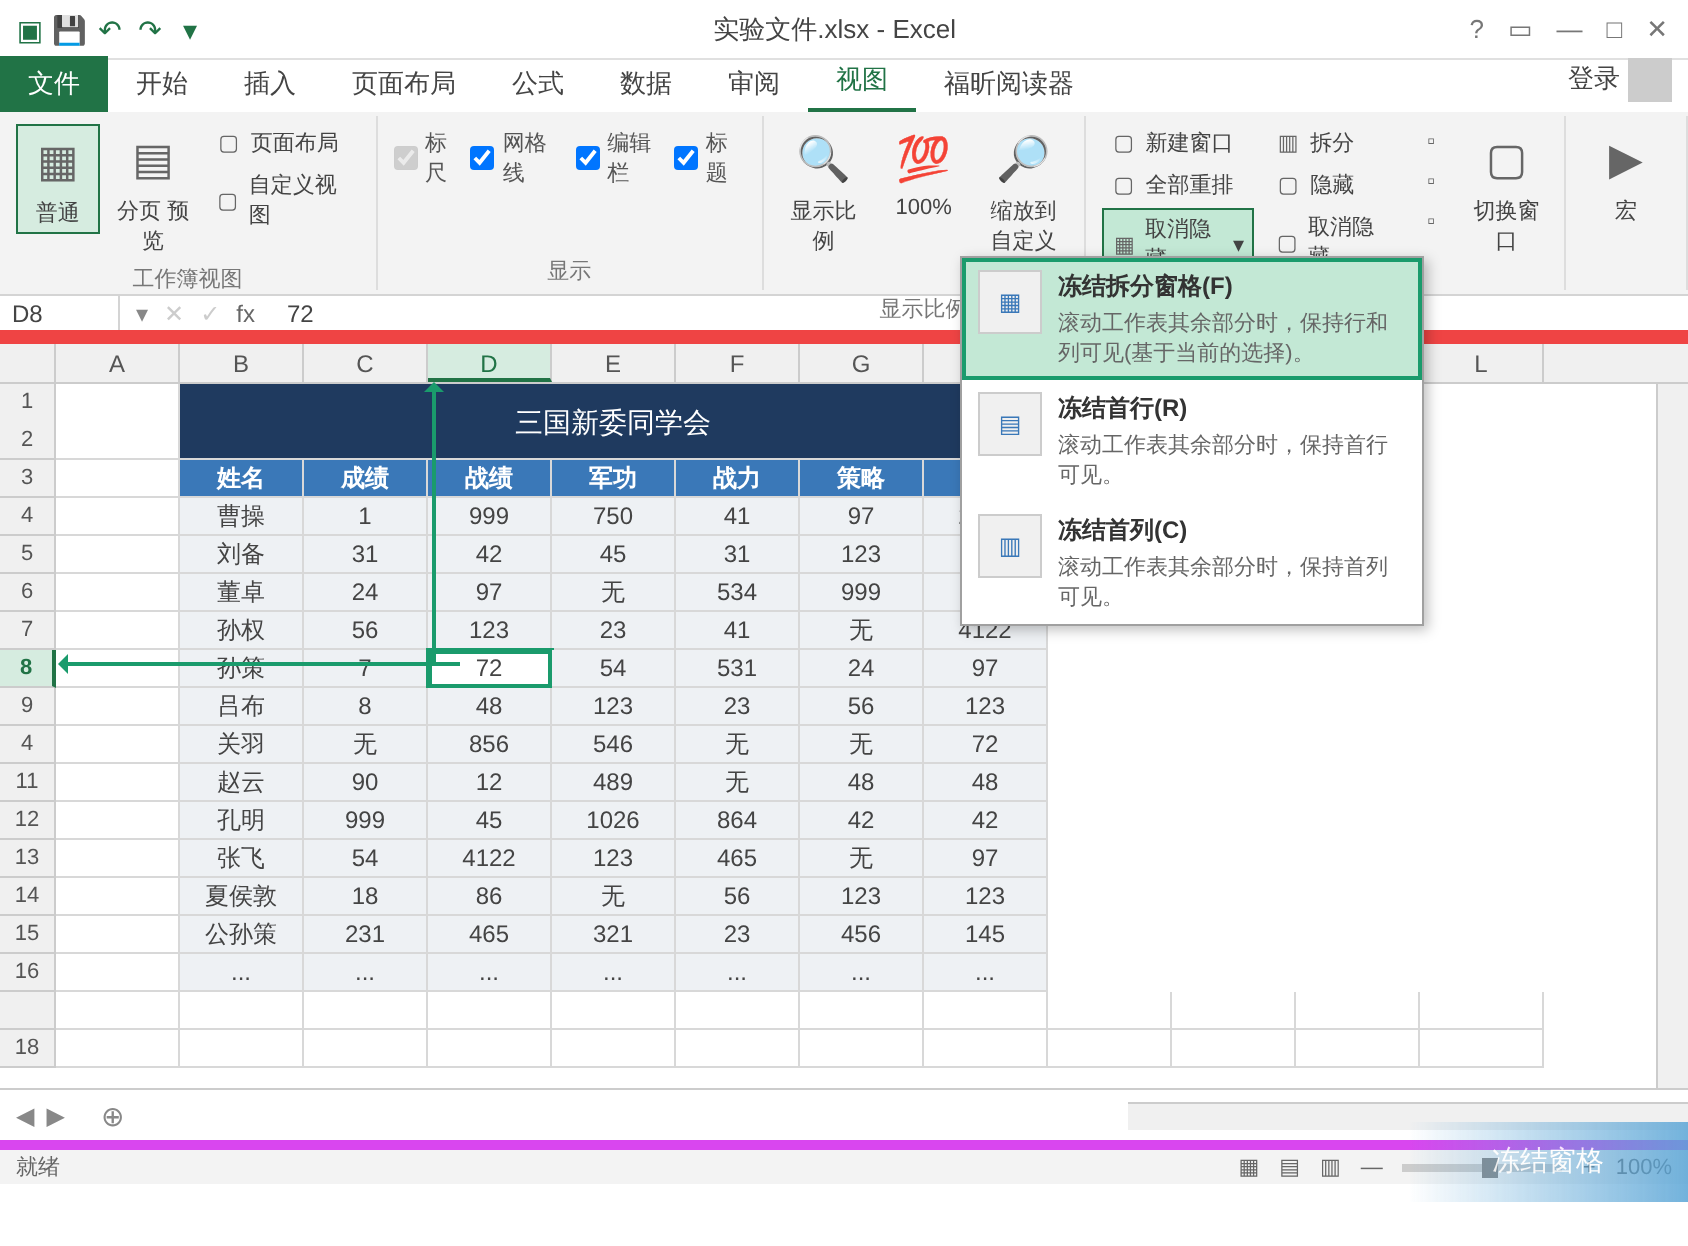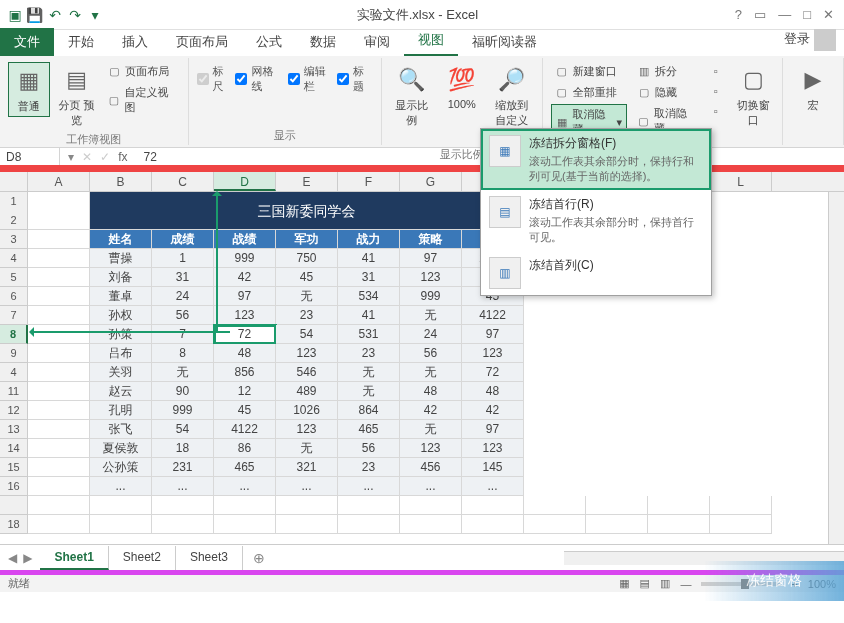--- a/index.html
+++ b/index.html
@@ -51,21 +51,21 @@
 .active-cell{outline:3px solid #1a9b6c;outline-offset:-2px;background:#fff!important}
 .freeze-arrow-h{position:absolute;top:159px;left:30px;width:200px;height:2px;background:#1a9b6c}
 .freeze-arrow-h:before{content:"";position:absolute;left:-6px;top:-4px;border:5px solid transparent;border-right-color:#1a9b6c}
 .freeze-arrow-v{position:absolute;top:20px;left:216px;width:2px;height:140px;background:#1a9b6c}
 .freeze-arrow-v:before{content:"";position:absolute;top:-6px;left:-4px;border:5px solid transparent;border-bottom-color:#1a9b6c}
 .dropdown{position:absolute;top:128px;left:480px;width:232px;background:#fff;border:1px solid #a0a0a0;box-shadow:2px 2px 6px rgba(0,0,0,.25);z-index:100}
 .dd-item{display:flex;padding:6px 8px;gap:8px;cursor:pointer}
 .dd-item.hl{background:#c3e8d5;outline:2px solid #1a9b6c;outline-offset:-2px}
 .dd-ico{width:32px;height:32px;flex-shrink:0;background:#f0f0f0;border:1px solid #ccc;display:flex;align-items:center;justify-content:center;color:#3a78b8}
 .dd-txt{flex:1}
-.dd-title{font-size:12px;font-weight:normal;color:#333}
+.dd-title{font-size:12px;font-weight:bold;color:#333}
 .dd-desc{font-size:11px;color:#666;margin-top:2px}
 .sheettabs{height:26px;display:flex;align-items:center;border-top:1px solid #ccc;background:#fff}
 .stnav{display:flex;gap:6px;padding:0 8px;color:#888}
 .stab{padding:4px 14px;border-right:1px solid #ccc;font-size:12px;cursor:pointer}
 .stab.active{background:#fff;border-bottom:2px solid #217346;color:#217346;font-weight:bold}
 .stab-add{padding:4px 10px;color:#888;font-size:14px}
 .statusbar{height:22px;background:#f3f3f3;border-top:5px solid #d946ef;display:flex;align-items:center;padding:0 8px;font-size:11px;color:#666}
 .sb-right{margin-left:auto;display:flex;align-items:center;gap:10px}
 .zoom-slider{width:80px;height:4px;background:#ccc;position:relative}
 .zoom-slider:after{content:"";position:absolute;left:40px;top:-3px;width:8px;height:10px;background:#888}
@@ -466,34 +466,30 @@
     <div class="dd-ico">▤</div>
     <div class="dd-txt">
         <div class="dd-title">冻结首行(R)</div>
         <div class="dd-desc">滚动工作表其余部分时，保持首行可见。</div>
       </div>
   </div>
   <div class="dd-item">
     <div class="dd-ico">▥</div>
     <div class="dd-txt">
         <div class="dd-title">冻结首列(C)</div>
+        <div class="dd-desc">滚动工作表其余部分时，保持首列可见。</div>
       </div>
   </div>
 </div>
 
 <div class="sheettabs">
   <div class="stnav">
     <span>◀</span>
     <span>▶</span>
   </div>
-  <div id="sheet-tabs-c" style="display:flex">
-      <div class="stab active">Sheet1</div>
-      <div class="stab">Sheet2</div>
-      <div class="stab">Sheet3</div>
-    </div>
   <div class="stab-add">⊕</div>
   <div style="flex:1"></div>
   <div class="hscroll" style="position:relative;width:280px;height:14px"></div>
 </div>
 
 <div class="statusbar">
   <span>就绪</span>
   <div class="sb-right">
     <span>▦</span>
     <span>▤</span>

